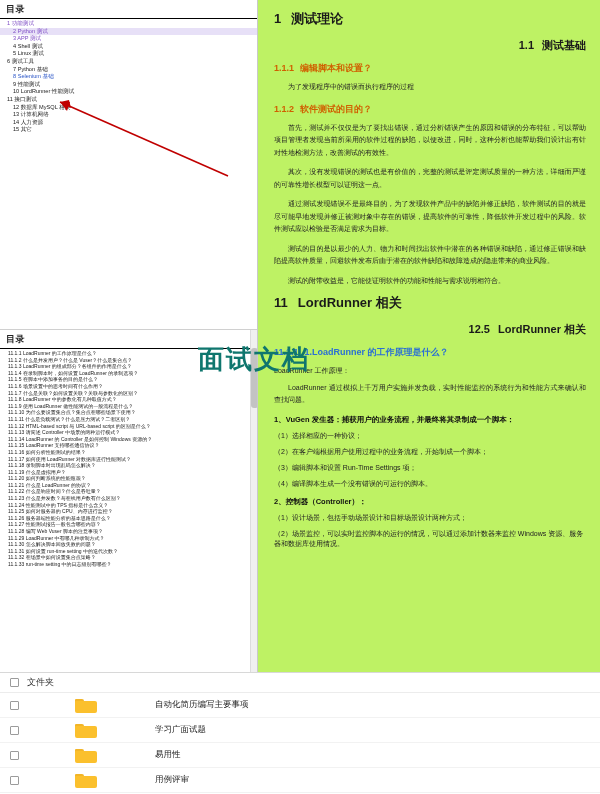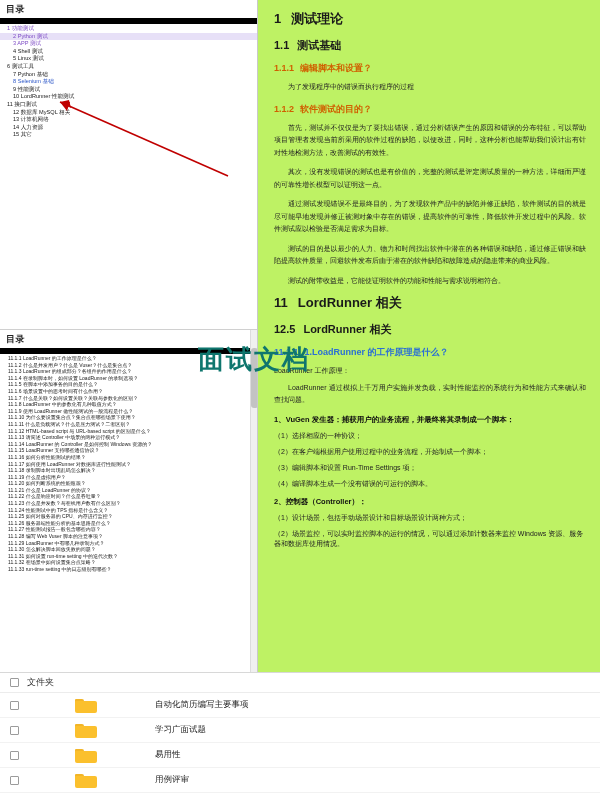--- a/index.html
+++ b/index.html
@@ -41,21 +41,21 @@
   .toc-panel-2 {
     height: 342px;
     position: relative;
     overflow: hidden;
   }
 
   .toc-header {
     font-size: 9px;
     color: #222;
     padding: 3px 6px 2px 6px;
-    border-bottom: 6px solid #000000;
+    border-bottom: 1px solid #000000;
     background: #fff;
     font-weight: bold;
     letter-spacing: .5px;
   }
 
   .toc-list { padding: 1px 0 0 0; }
   .toc-item {
     font-size: 5.6px;
     line-height: 7.6px;
     color: #1b1b1b;
@@ -124,20 +124,21 @@
     font-weight: bold;
     color: #1a1a1a;
     margin: 4px 0 10px 0;
   }
   .doc-h1 .num { margin-right: 10px; }
   .doc-h2 {
     font-size: 11px;
     font-weight: bold;
     color: #1a1a1a;
     margin: 10px 0 8px 0;
+    text-align: right;
   }
   .doc-h2 .num { margin-right: 8px; }
   .doc-h3 {
     font-size: 9px;
     font-weight: bold;
     color: #d06000;
     margin: 9px 0 6px 0;
   }
   .doc-h3 .num { margin-right: 6px; }
   .doc-h3.blue { color: #2a6fd4; }

